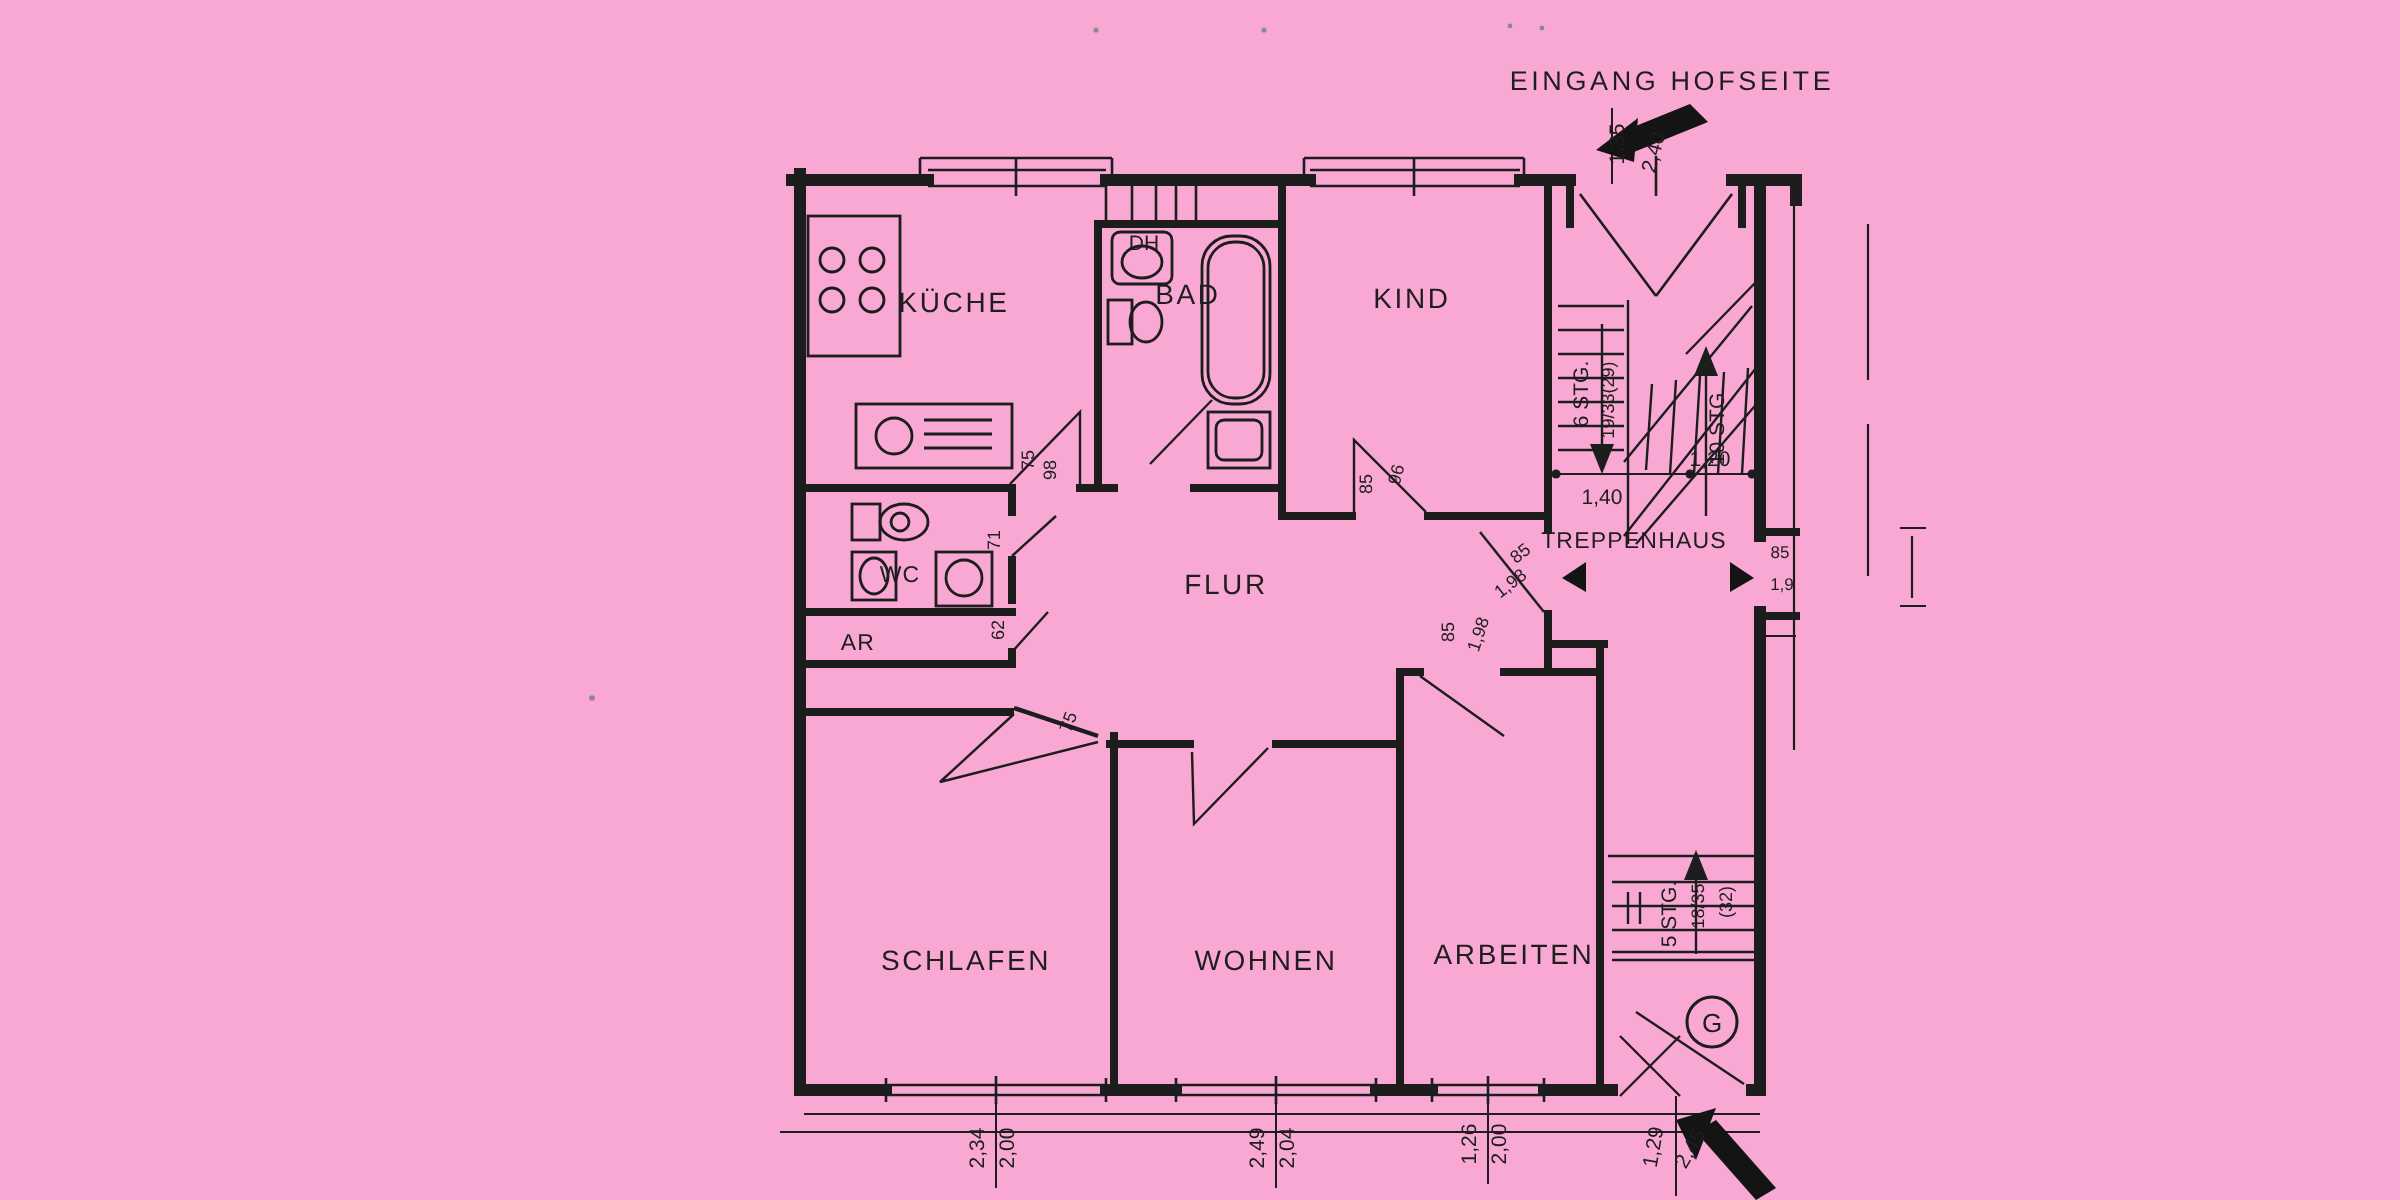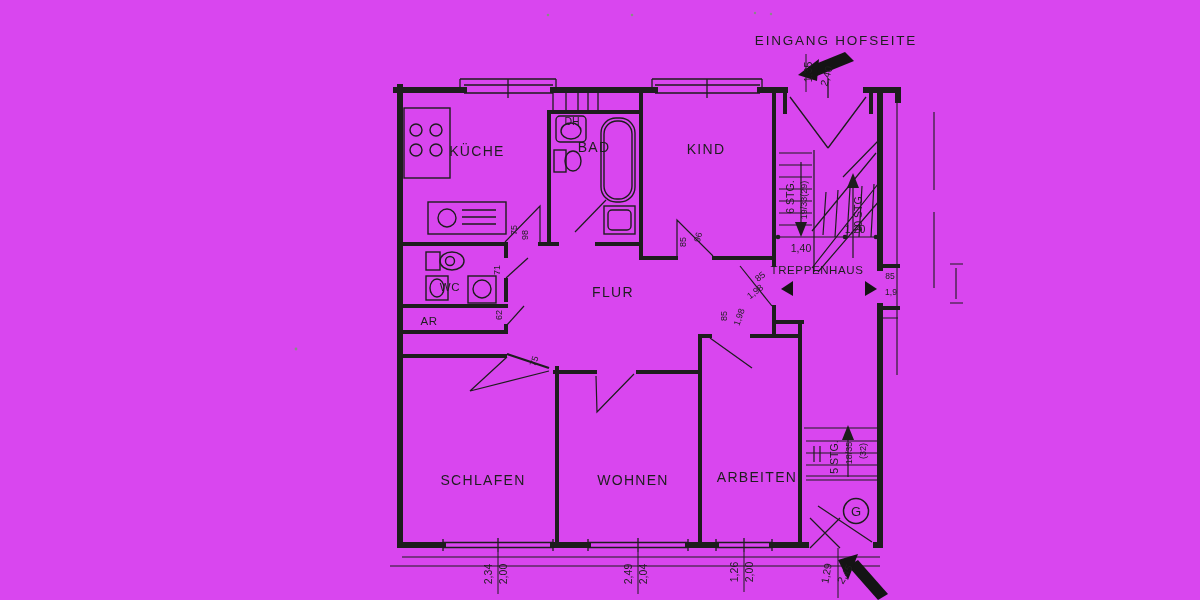--- a/index.html
+++ b/index.html
@@ -1,18 +1,18 @@
 <!DOCTYPE html>
 <html><head>
 <meta charset="utf-8">
 <style>
   html,body{margin:0;padding:0;background:#ffffff;}
   .canvas{
     position:relative;width:1200px;height:600px;overflow:hidden;
-    background:#d946ef;font-family:"Liberation Sans",sans-serif;
+    background:#f9a8d4;font-family:"Liberation Sans",sans-serif;
   }
   svg{position:absolute;inset:0;}
   text{fill:#1e1e1e;}
   .room{font-size:14px;letter-spacing:1.3px;}
   .roomsm{font-size:11.5px;letter-spacing:.6px;}
   .hdr{font-size:13.5px;letter-spacing:1.8px;font-weight:500;}
   .dim{font-size:10.5px;}
   .dimsm{font-size:9px;}
   .dimxs{font-size:8.5px;}
   .fx{font-size:10.5px;}

